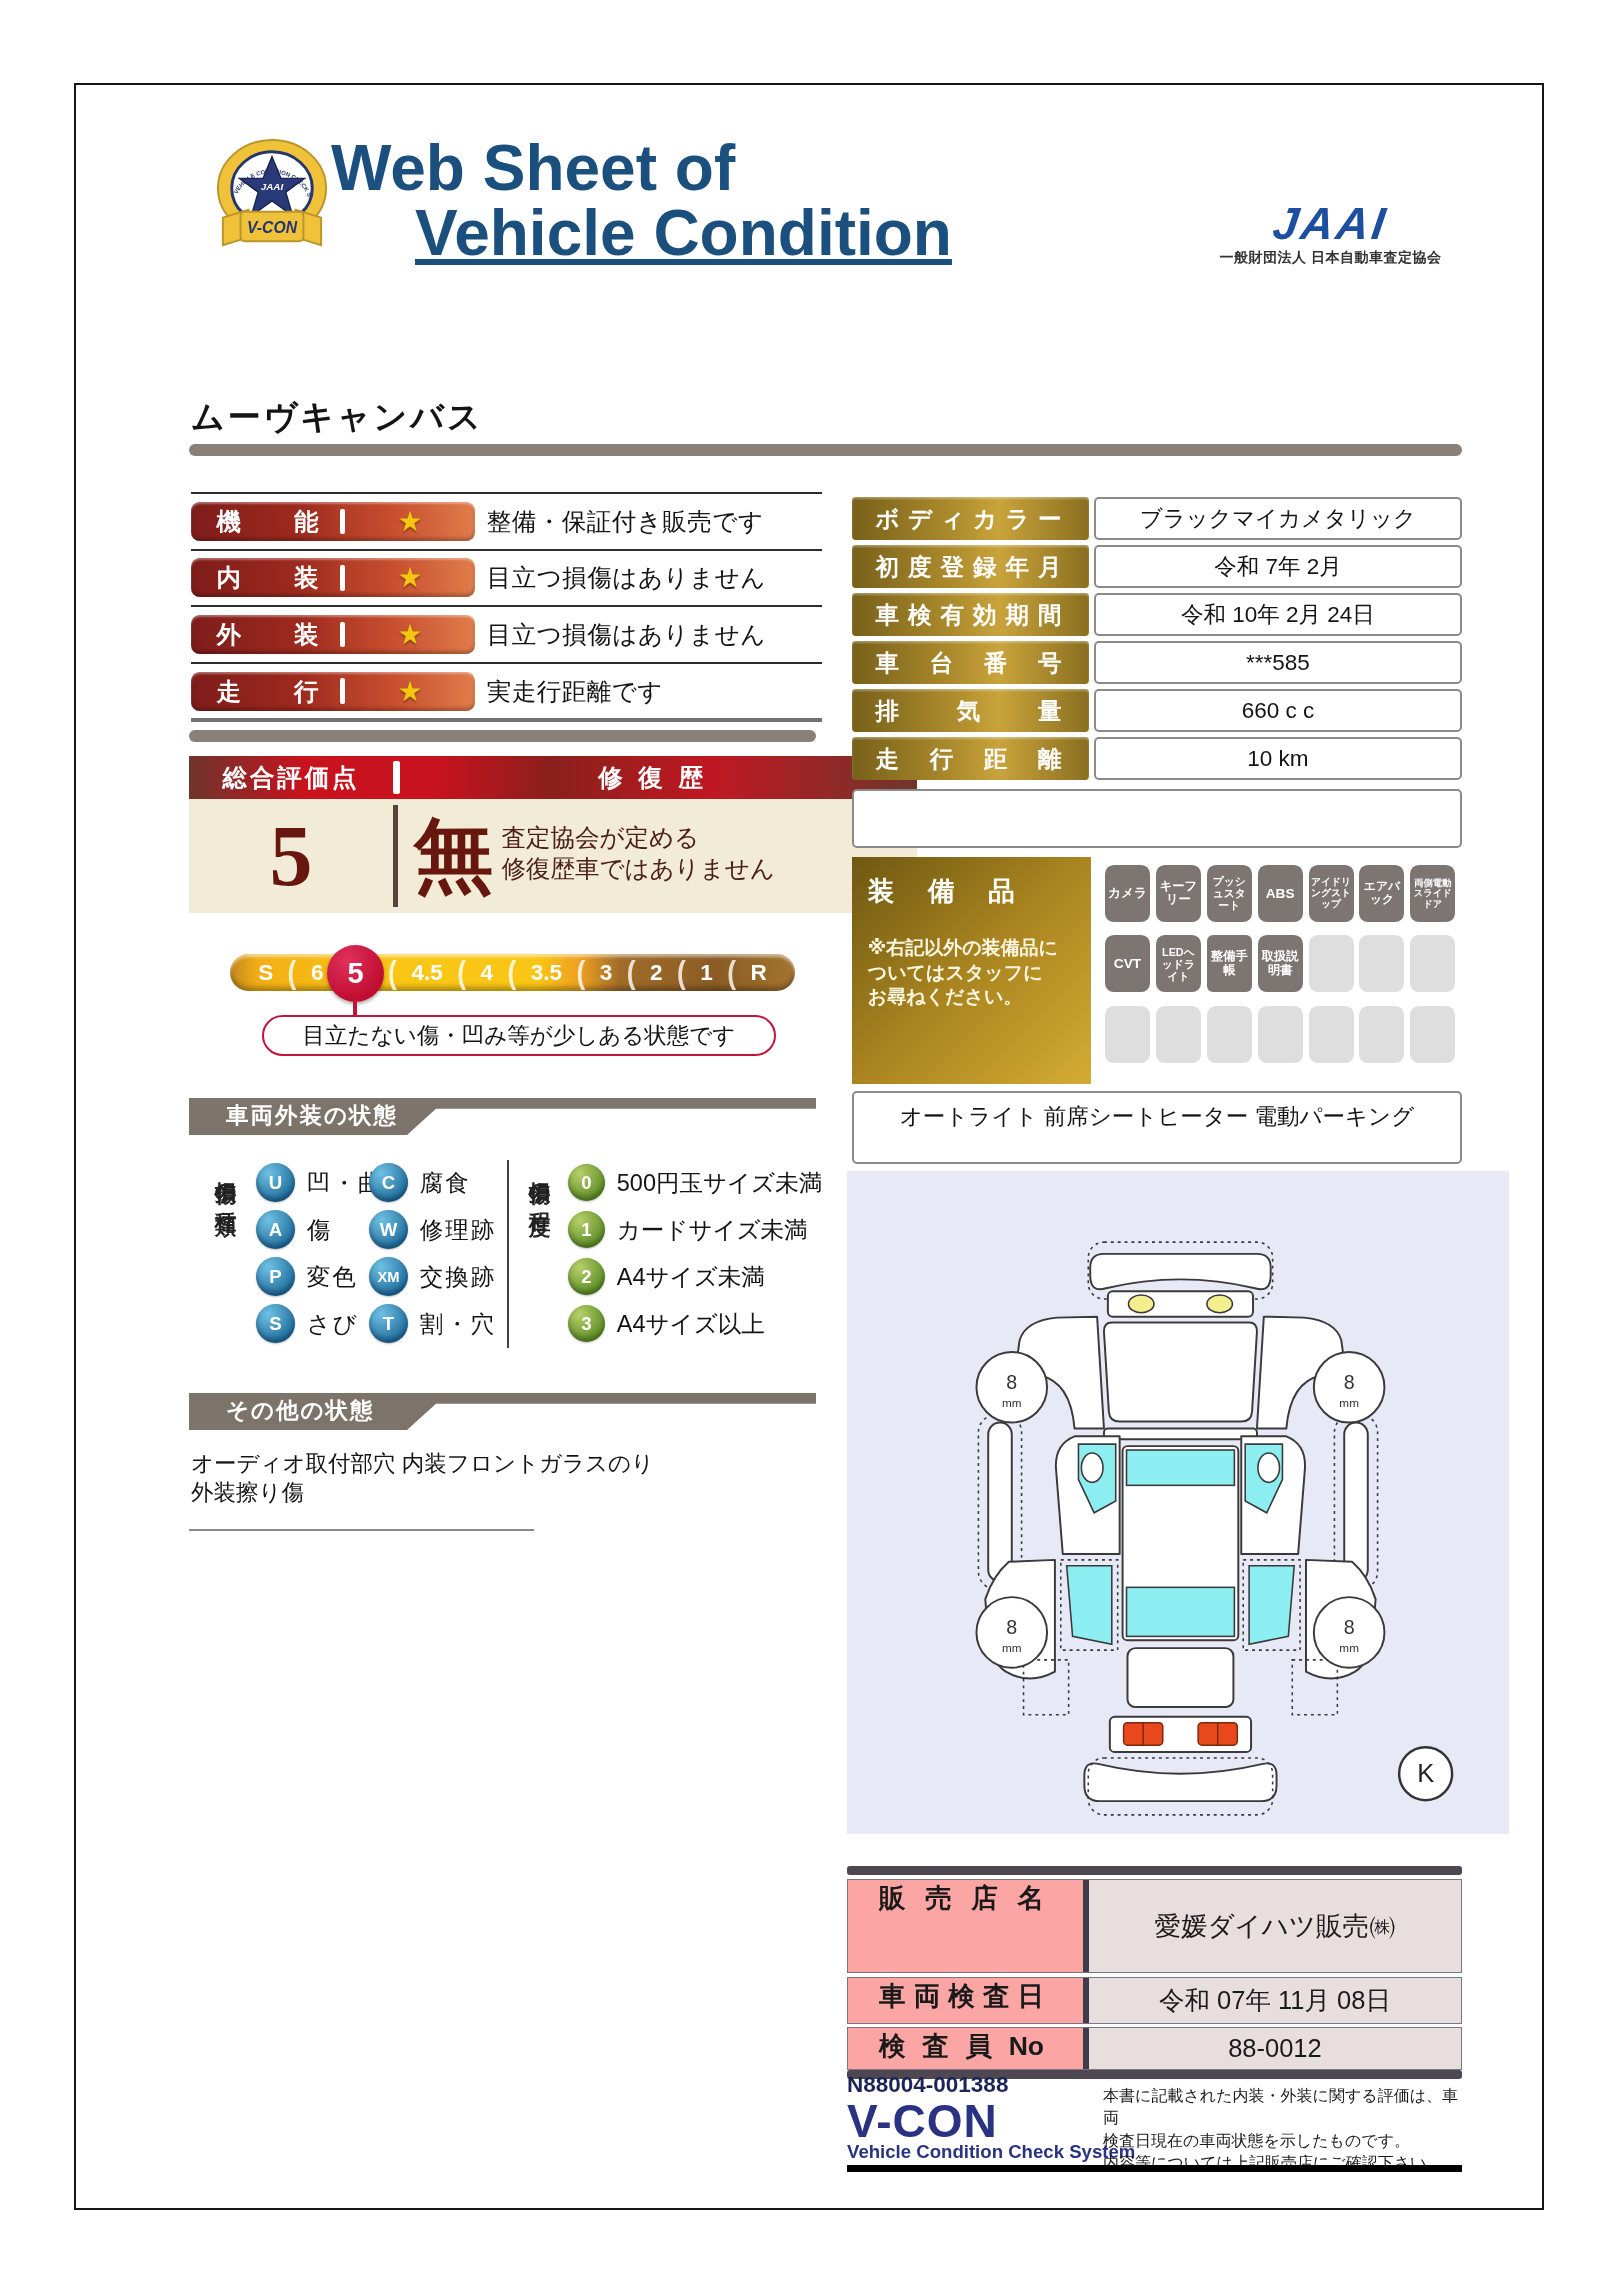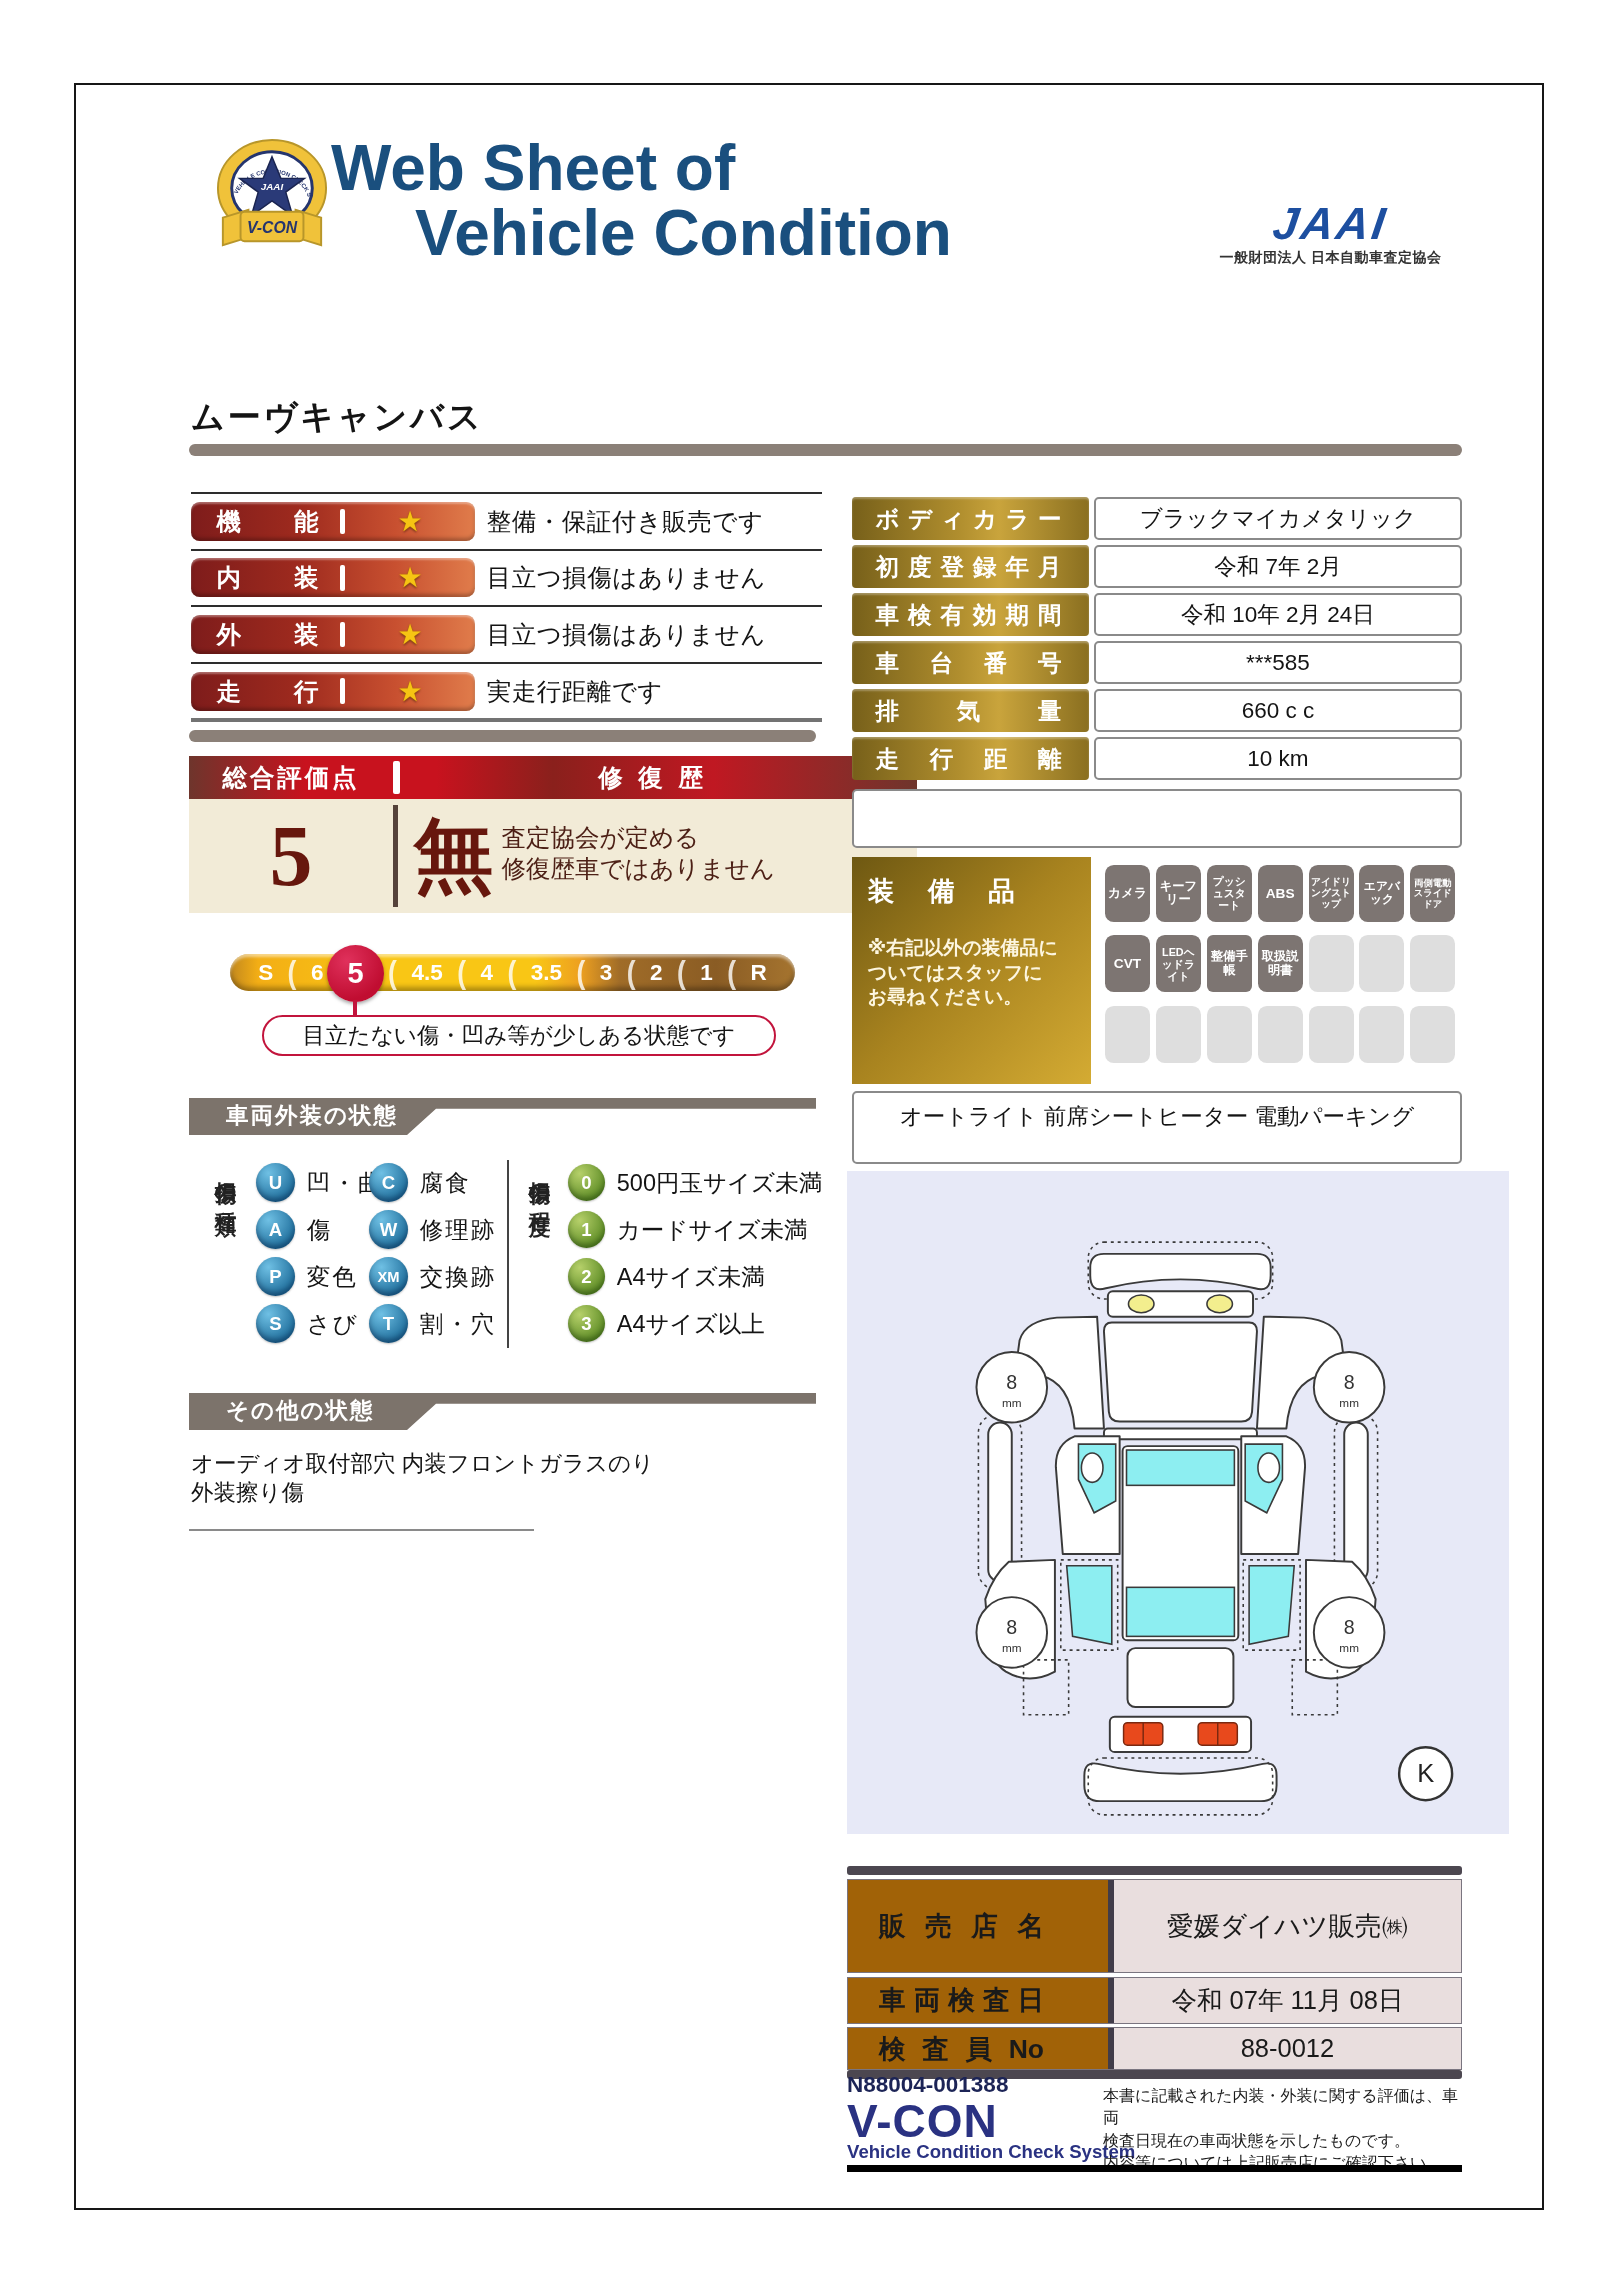--- a/index.html
+++ b/index.html
@@ -7,21 +7,21 @@
     width:1620px; height:2292px; position:relative; background:#fff;
     font-family:"Liberation Sans","DejaVu Sans",sans-serif; color:#111;
   }
   #page {
     position:absolute; left:74px; top:83px; width:1470px; height:2127px;
     border:2.9px solid #161616; background:#fff;
   }
 
   
   .title-block { position:absolute; left:255px; top:51px; color:#1a4f7e; font-weight:800; font-size:64px; line-height:1.02; letter-spacing:0px; }
-  .title-l2 { margin-left:84px; }
+  .title-l2 { margin-left:84px;text-decoration:underline; }
   .jaai-box { position:absolute; left:1127px; top:116px; width:255px; text-align:center; }
   .jaai-logo { font-size:45px; font-weight:800; font-style:italic; color:#1d4fa0; letter-spacing:2.9px; transform:skewX(-8deg); line-height:1; }
   .jaai-sub { font-size:14px; font-weight:600; color:#333; margin-top:2.9px; letter-spacing:0.5px; }
 
   .vehicle-name { position:absolute; left:115px; top:310px; font-size:33px; font-weight:600; letter-spacing:2.9px; color:#141414; }
   .gray-bar { position:absolute; height:11.8px; background:#8b8078; border-radius:5.9px; }
 
   
   .ratings { position:absolute; left:115px; top:407px; width:631px; }
   .rating-row { display:flex; align-items:center; border-top:2px solid #2d2d2d; padding:7.8px 0; }
@@ -143,21 +143,21 @@
   .dash { fill:none; stroke:#3a3a3a; stroke-width:1.6; stroke-dasharray:3 4; }
   .win { fill:#8deef1; stroke:#3a3a3a; stroke-width:1.6; }
   .tire-num { font-size:20px; fill:#333; text-anchor:middle; font-family:"Liberation Sans","DejaVu Sans",sans-serif; }
   .tire-unit { font-size:12px; fill:#333; text-anchor:middle; }
 
   
   .dealer { position:absolute; left:771px; top:1781px; width:615px; }
   .dealer-bar { height:8.8px; background:#4c4750; border-radius:2.9px; }
   .dealer-row { display:flex; border:1.5px solid #7a7580; margin-top:3.9px; }
   .dealer-row:last-of-type { margin-bottom:3.9px; }
-  .dealer-label { width:260px; flex:none; background:#a16207; display:flex; align-items:center; }
+  .dealer-label { width:235px; flex:none; background:#fca5a5; display:flex; }
   .dealer-label span { width:165px; margin-left:31px; font-size:26.5px; font-weight:600; text-align-last:justify; color:#1a1a1a; }
   .dealer-div { width:5.9px; background:#413c49; flex:none; }
   .dealer-value { flex:1; background:#e9dede; display:flex; align-items:center; justify-content:center; font-size:25.5px; color:#1a1a1a; }
 
   
   .serial { position:absolute; left:771px; top:1987px; font-size:22.5px; font-weight:600; color:#1c2456; }
   .vcon { position:absolute; left:771px; top:2009px; font-size:46px; font-weight:800; color:#2a3282; letter-spacing:1px; }
   .vcon-sub { position:absolute; left:771px; top:2056px; font-size:18.6px; font-weight:800; color:#2a3282; }
   .foot-note { position:absolute; left:1027px; top:2000px; width:363px; font-size:16px; line-height:1.4; color:#1a1a1a; white-space:pre-line; }
   .black-rule { position:absolute; left:771px; top:2080px; width:615px; height:6.9px; background:#000; }

